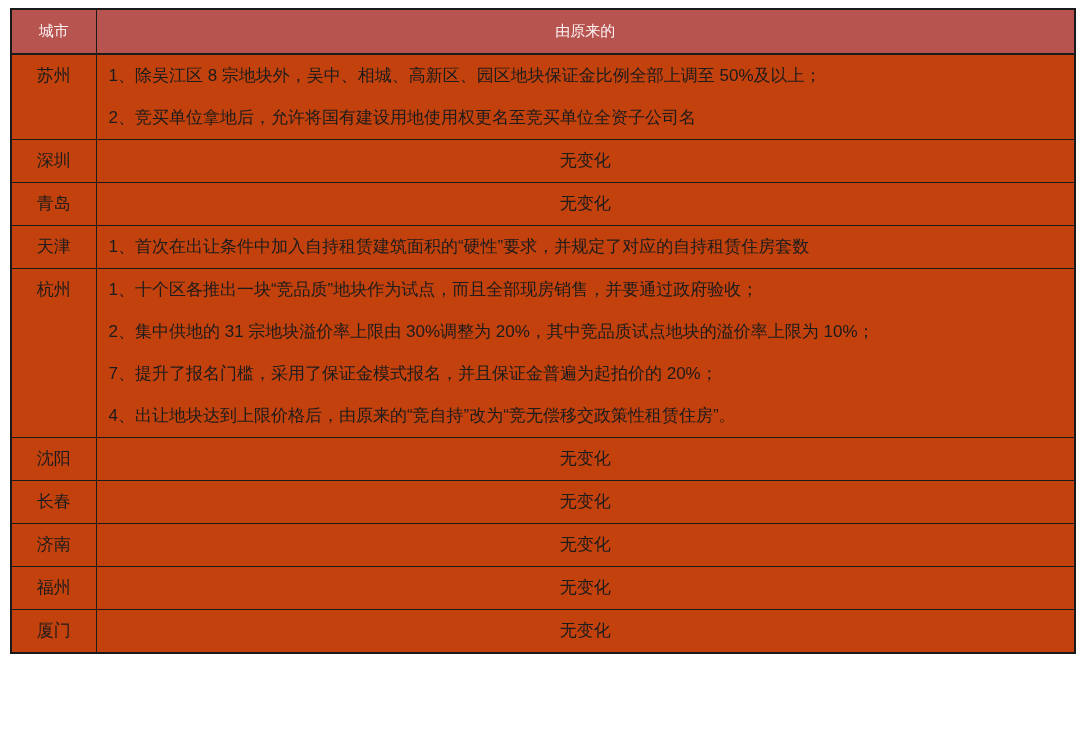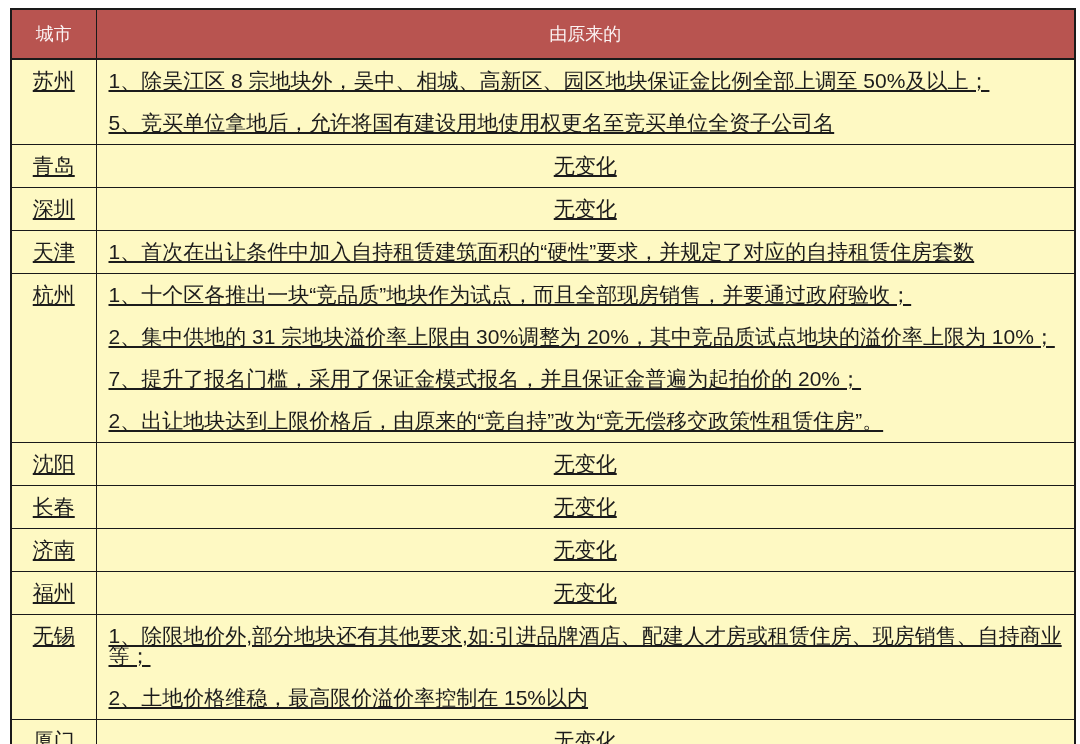--- a/index.html
+++ b/index.html
@@ -27,32 +27,31 @@
     border: 2px solid var(--border);
   }
   th, td {
     border: 1px solid var(--border);
   }
   th.col-city, td.city-cell { width: 85px; }
   thead th {
     background: var(--header-bg);
     color: var(--header-text);
     font-weight: normal;
-    font-size: 18px;
+    font-size: 15px;
     height: 43px;
     text-align: center;
     vertical-align: middle;
     border-bottom-width: 2px;
     padding: 12px;
   }
   td {
     vertical-align: top;
-    font-size: 21px;
-    background: #fef9c3;
-    text-decoration: underline;
+    font-size: 17px;
+    background: #c2410c;
   }
   td.city-cell {
     text-align: center;
     padding: 11px 2px;
     line-height: 20px;
   }
   td.rules-cell { padding: 0 12px; }
   td.rules-cell.align-center { text-align: center; }
   td.rules-cell.align-left { text-align: left; }
   p.rule-line {
@@ -70,48 +69,48 @@
     <tr>
       <th class="col-city">城市</th>
       <th class="col-rules">由原来的</th>
     </tr>
   </thead>
   <tbody id="table-body">
       <tr>
     <td class="city-cell">苏州</td>
     <td class="rules-cell align-left">
           <p class="rule-line">1、除吴江区 8 宗地块外，吴中、相城、高新区、园区地块保证金比例全部上调至 50%及以上；</p>
-          <p class="rule-line">5、竞买单位拿地后，允许将国有建设用地使用权更名至竞买单位全资子公司名</p>
+          <p class="rule-line">2、竞买单位拿地后，允许将国有建设用地使用权更名至竞买单位全资子公司名</p>
         </td>
   </tr>
       <tr>
-    <td class="city-cell">青岛</td>
+    <td class="city-cell">深圳</td>
     <td class="rules-cell align-center">
           <p class="rule-line">无变化</p>
         </td>
   </tr>
       <tr>
-    <td class="city-cell">深圳</td>
+    <td class="city-cell">青岛</td>
     <td class="rules-cell align-center">
           <p class="rule-line">无变化</p>
         </td>
   </tr>
       <tr>
     <td class="city-cell">天津</td>
     <td class="rules-cell align-left">
           <p class="rule-line">1、首次在出让条件中加入自持租赁建筑面积的“硬性”要求，并规定了对应的自持租赁住房套数</p>
         </td>
   </tr>
       <tr>
     <td class="city-cell">杭州</td>
     <td class="rules-cell align-left">
           <p class="rule-line">1、十个区各推出一块“竞品质”地块作为试点，而且全部现房销售，并要通过政府验收；</p>
           <p class="rule-line">2、集中供地的 31 宗地块溢价率上限由 30%调整为 20%，其中竞品质试点地块的溢价率上限为 10%；</p>
           <p class="rule-line">7、提升了报名门槛，采用了保证金模式报名，并且保证金普遍为起拍价的 20%；</p>
-          <p class="rule-line">2、出让地块达到上限价格后，由原来的“竞自持”改为“竞无偿移交政策性租赁住房”。</p>
+          <p class="rule-line">4、出让地块达到上限价格后，由原来的“竞自持”改为“竞无偿移交政策性租赁住房”。</p>
         </td>
   </tr>
       <tr>
     <td class="city-cell">沈阳</td>
     <td class="rules-cell align-center">
           <p class="rule-line">无变化</p>
         </td>
   </tr>
       <tr>
     <td class="city-cell">长春</td>
@@ -125,26 +124,19 @@
           <p class="rule-line">无变化</p>
         </td>
   </tr>
       <tr>
     <td class="city-cell">福州</td>
     <td class="rules-cell align-center">
           <p class="rule-line">无变化</p>
         </td>
   </tr>
       <tr>
-    <td class="city-cell">无锡</td>
-    <td class="rules-cell align-left">
-          <p class="rule-line">1、除限地价外,部分地块还有其他要求,如:引进品牌酒店、配建人才房或租赁住房、现房销售、自持商业等；</p>
-          <p class="rule-line">2、土地价格维稳，最高限价溢价率控制在 15%以内</p>
-        </td>
-  </tr>
-      <tr>
     <td class="city-cell">厦门</td>
     <td class="rules-cell align-center">
           <p class="rule-line">无变化</p>
         </td>
   </tr>
     </tbody>
 </table>
 
 </body></html>

